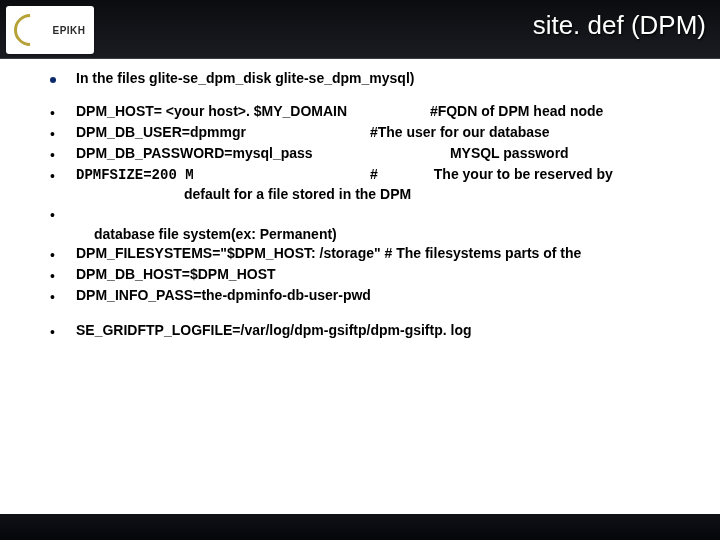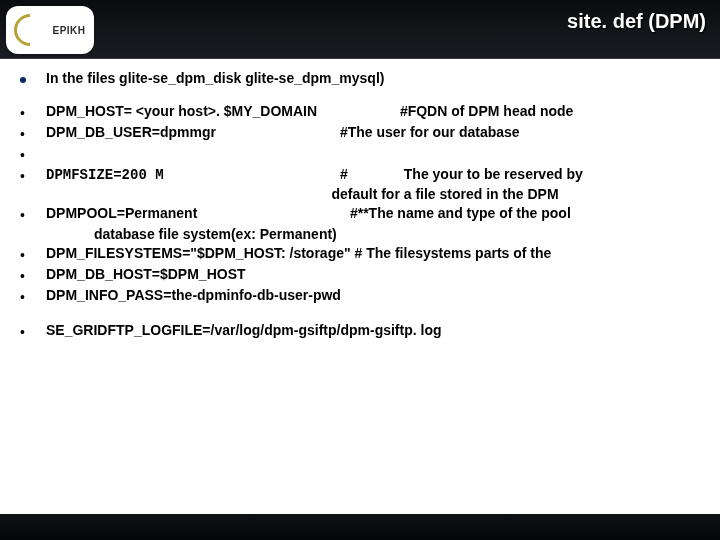--- a/index.html
+++ b/index.html
@@ -17,21 +17,21 @@
     background: linear-gradient(#0b0c0f, #1a1c22);
     border-bottom: 1px solid #3a3d45;
   }
   .logo {
     position: absolute;
     left: 6px;
     top: 6px;
     width: 88px;
     height: 48px;
     background: #fff;
-    border-radius: 12px;
+    border-radius: 3px;
     box-shadow: 0 1px 2px rgba(0,0,0,0.4);
     display: flex;
     align-items: center;
     justify-content: center;
   }
   .logo-inner {
     display: flex;
     align-items: center;
     gap: 4px;
   }
@@ -49,33 +49,34 @@
     font-weight: bold;
     color: #2b2b2b;
     margin-left: 2px;
     letter-spacing: 0.5px;
   }
   .title {
     position: absolute;
     right: 14px;
     top: 10px;
     color: #fff;
-    font-size: 20px;
-    font-weight: bold;
+    font-size: 26px;
+    font-weight: normal;
     text-shadow: 1px 1px 2px #000;
   }
   .body {
     padding: 10px 14px 0 14px;
     font-size: 14px;
     line-height: 1.35;
     color: #000;
   }
   .row {
     display: flex;
     align-items: flex-start;
+    margin-left: 30px;
   }
   .bullet {
     width: 26px;
     flex: 0 0 26px;
     text-align: left;
     padding-left: 6px;
   }
   .disc {
     display:inline-block;
     width:6px; height:6px;
@@ -88,21 +89,21 @@
     margin-top:2px;
     font-size:14px;
     color:#000;
   }
   .content {
     flex: 1 1 auto;
   }
   .bold { font-weight: bold; }
   .gap { height: 14px; }
   .center-line {
-    text-align: center;
+    text-align: left;
     padding-left: 170px;
     font-weight: bold;
   }
   .center-line2 {
     text-align: left;
     padding-left: 80px;
     font-weight: bold;
   }
   .footer {
     position: absolute;
@@ -146,39 +147,39 @@
   <div class="row">
     <span class="bullet"><span class="dotb">•</span></span>
     <span class="content bold">
       <span style="display:inline-block;width:290px;">DPM_DB_USER=dpmmgr</span>
       <span>#The user for our database</span>
     </span>
   </div>
 
   <div class="row">
     <span class="bullet"><span class="dotb">•</span></span>
+    <span class="content bold">
+      <span style="display:inline-block;width:370px;">DPM_DB_PASSWORD=mysql_pass</span>
+      <span>MYSQL password</span>
+    </span>
   </div>
 
   <div class="row">
     <span class="bullet"><span class="dotb">•</span></span>
     <span class="content bold">
       <span style="display:inline-block;width:290px;font-family:Liberation Mono, monospace;">DPMFSIZE=200 M</span>
       <span style="display:inline-block;width:60px;">#</span>
       <span>The your to be reserved by</span>
     </span>
   </div>
 
   <div class="center-line">default for a file stored in the DPM</div>
 
   <div class="row">
     <span class="bullet"><span class="dotb">•</span></span>
-    <span class="content bold">
-      <span style="display:inline-block;width:300px;">DPMPOOL=Permanent</span>
-      <span>#**The name and type of the pool</span>
-    </span>
   </div>
 
   <div class="center-line2">database file system(ex: Permanent)</div>
 
   <div class="row">
     <span class="bullet"><span class="dotb">•</span></span>
     <span class="content bold">DPM_FILESYSTEMS="$DPM_HOST: /storage"  # The filesystems parts of the</span>
   </div>
 
   <div class="row">

